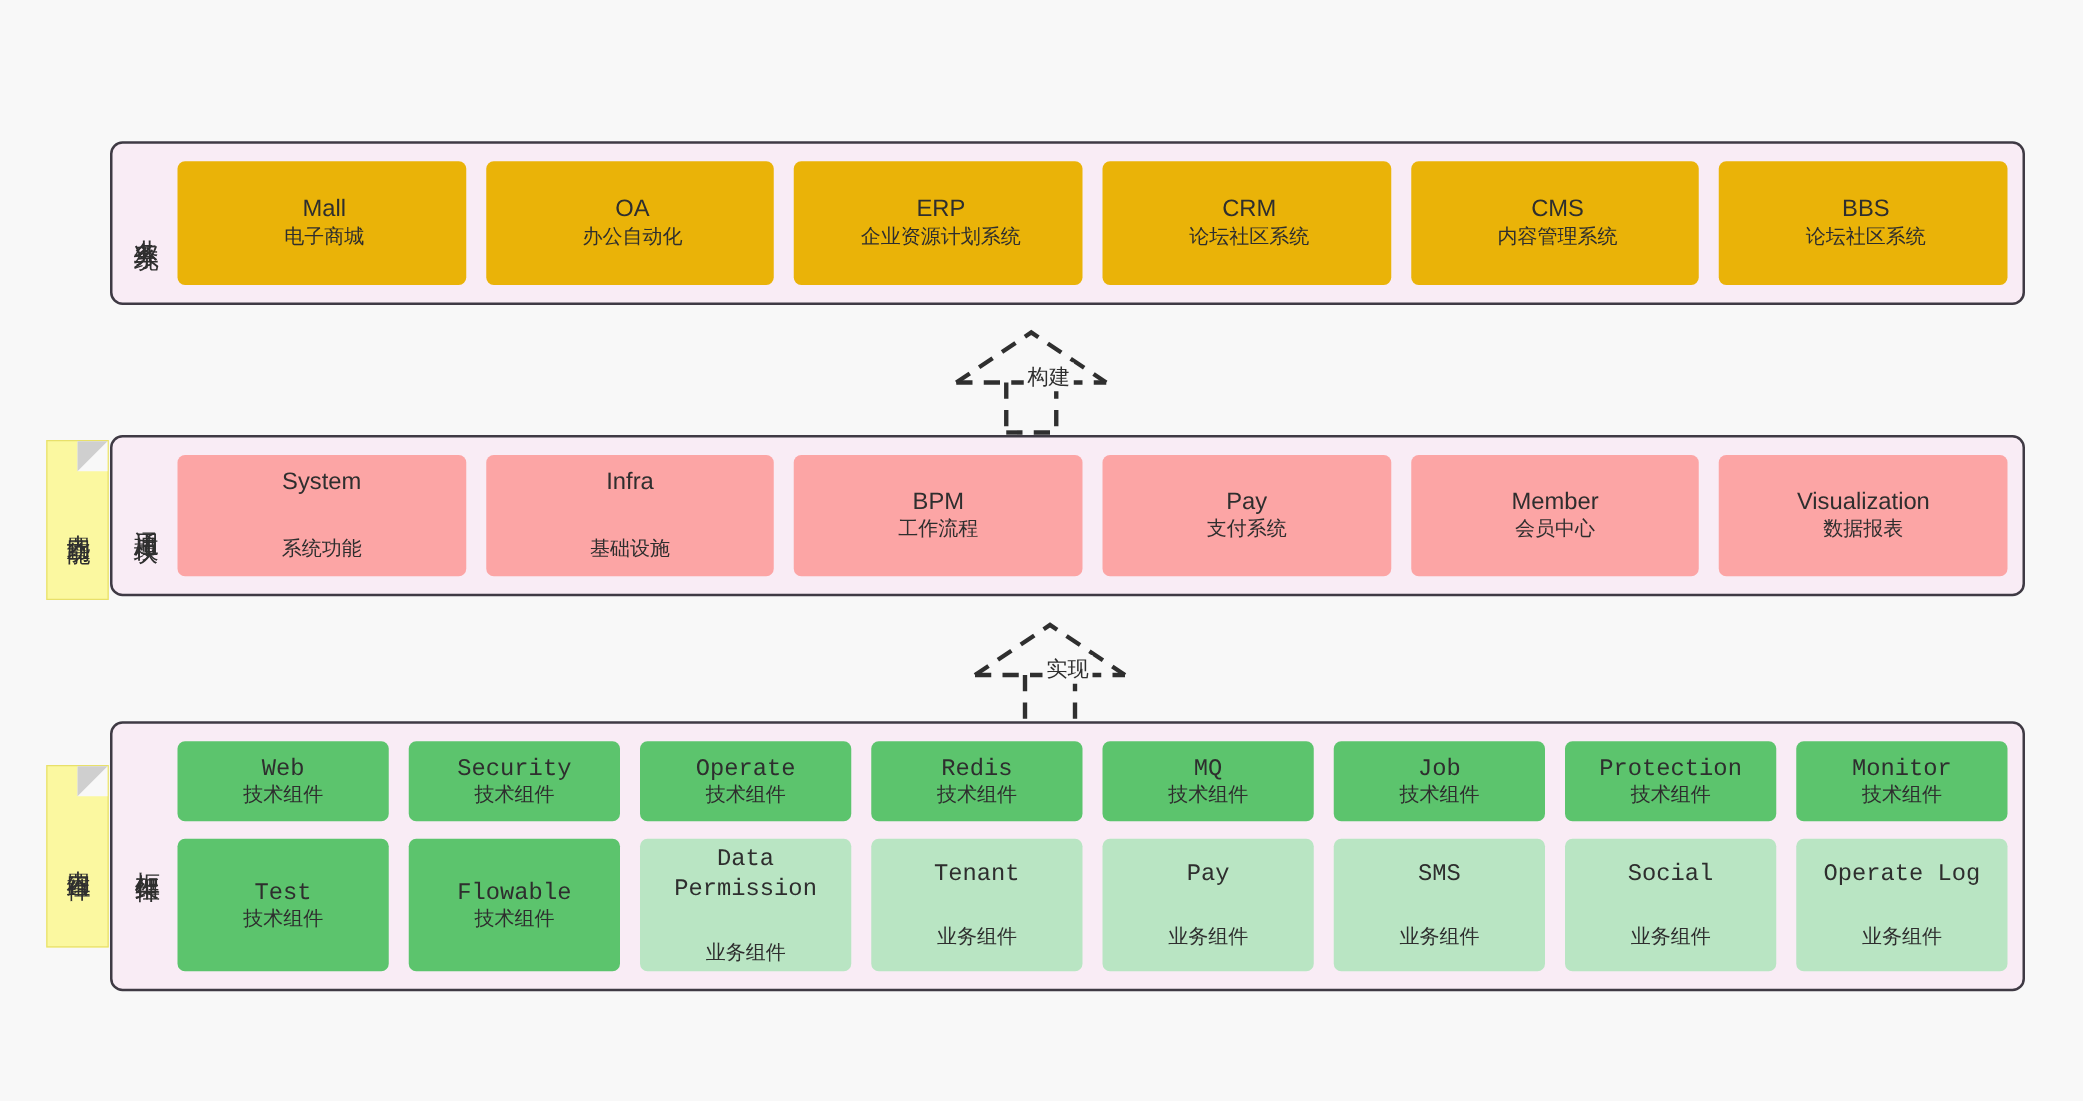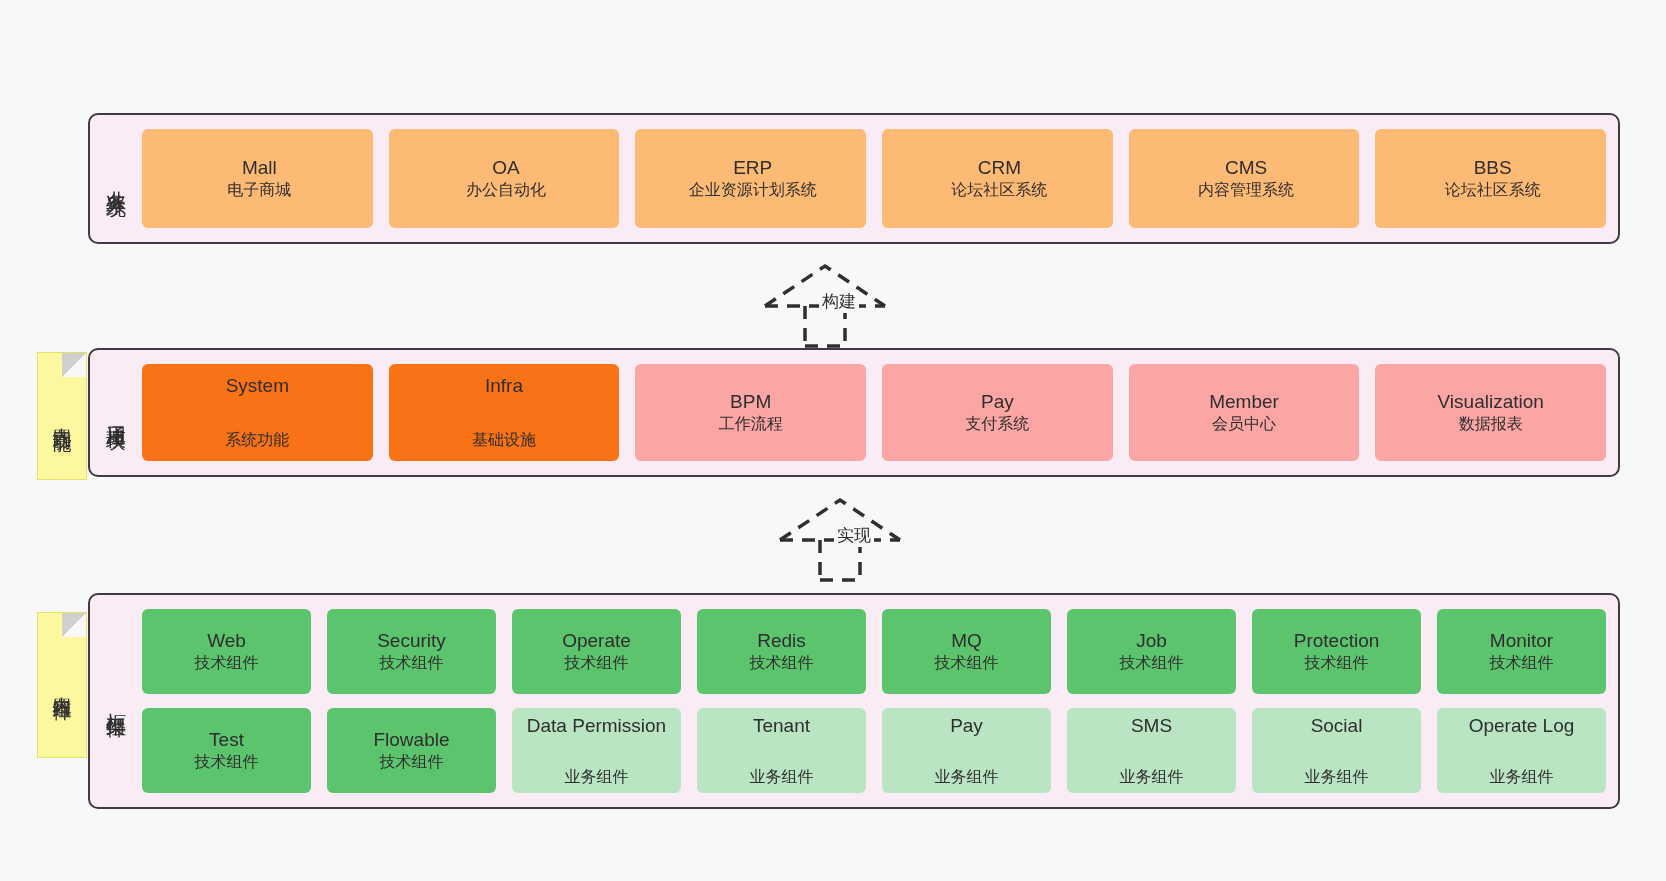--- a/index.html
+++ b/index.html
@@ -60,30 +60,30 @@
     justify-content:center;
     text-align:center;
     line-height:1.28;
     box-sizing:border-box;
     padding:4px 6px;
   }
   .card .t{font-size:19px;color:#2e2e2e;}
   .card .s{font-size:16px;color:#2e2e2e;}
 
   
-  .c-blue{background:#fdba74;padding-left:10px;}
-  .c-red{background:#f97316;gap:32px;}
+  .c-blue{background:#eab308;padding-left:10px;}
+  .c-red{background:#fca5a5;gap:32px;}
   .c-pink{background:#fca5a5;}
   .c-green{background:#5cc46d;}
   .c-lgreen{background:#b9e5c3;gap:29px;}
 
   
   #layer-business{left:88px;top:113px;width:1532px;height:131px;}
   #layer-common{left:88px;top:348px;width:1532px;height:129px;}
-  #layer-framework{left:88px;top:593px;width:1532px;height:216px;}
+  #layer-framework{left:88px;top:577px;width:1532px;height:216px;font-family:Liberation Mono, monospace;}
 
   
   .sticky{
     position:absolute;
     width:50px;
     background:#fbf8a0;
     border:1px solid #e8e06a;
     display:flex;
     align-items:center;
     justify-content:center;

